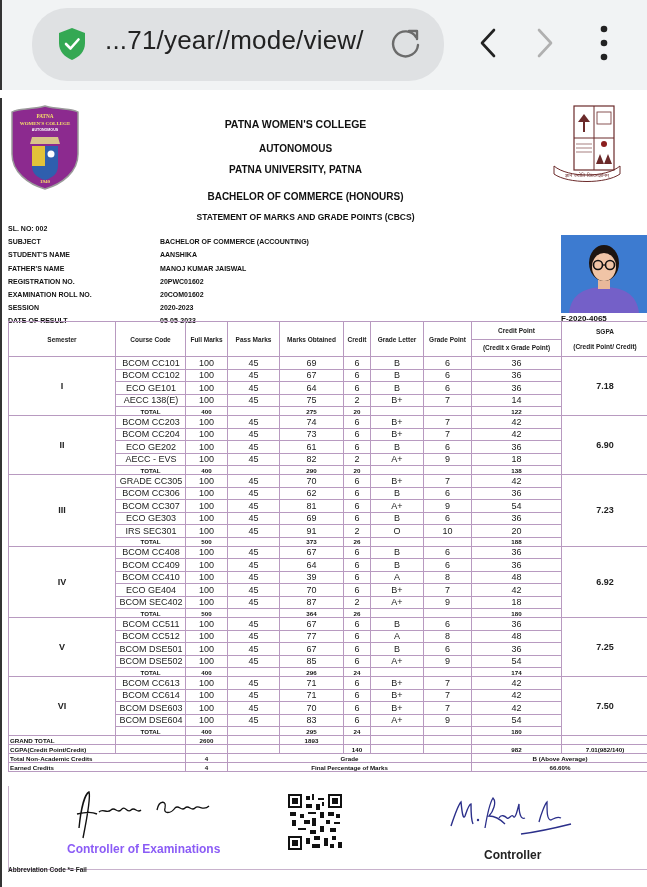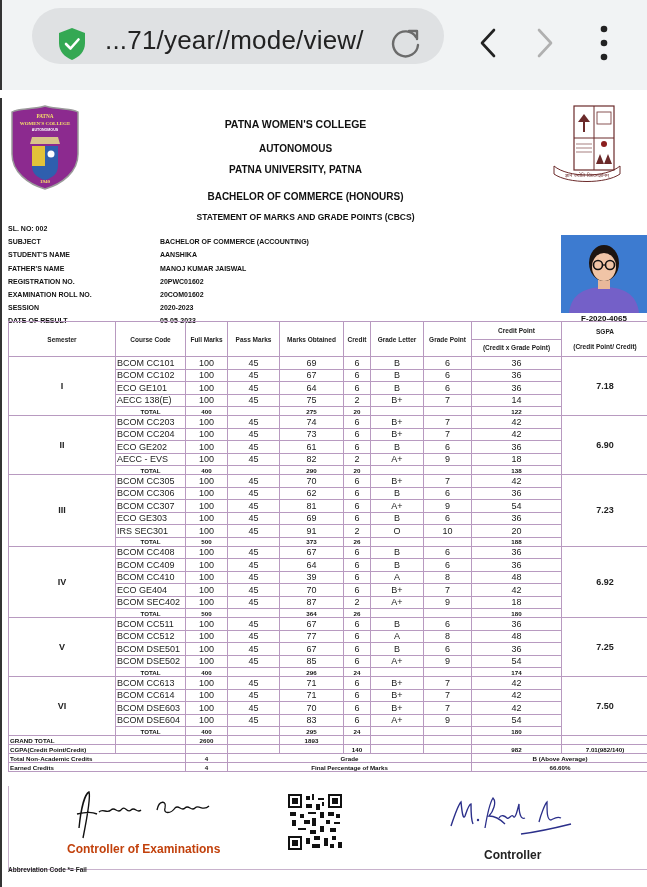--- a/index.html
+++ b/index.html
@@ -1,21 +1,21 @@
 <!DOCTYPE html>
 <html><head>
 <meta charset="utf-8">
 <style>
   * { box-sizing: border-box; margin: 0; padding: 0; }
   html, body { width: 647px; height: 887px; overflow: hidden; background: #ffffff; }
   body { font-family: "Liberation Sans", sans-serif; color: #111; position: relative; }
 
   
   .browser-bar { position: absolute; left: 0; top: 0; width: 647px; height: 90px; background: #f1f3f4; border-left: 2px solid #333; }
-  .url-pill { position: absolute; left: 30px; top: 8px; width: 412px; height: 56px; border-radius: 35px; background: #dfe1e3; }
+  .url-pill { position: absolute; left: 30px; top: 8px; width: 412px; height: 73px; border-radius: 35px; background: #dfe1e3; }
   .shield { position: absolute; left: 25px; top: 19px; width: 30px; height: 34px; }
   .url-text { position: absolute; left: 73px; top: 17px; font-size: 26px; color: #222; letter-spacing: 0.2px; }
   .reload { position: absolute; left: 357px; top: 19px; width: 34px; height: 34px; }
   .nav-back { position: absolute; left: 474px; top: 26px; width: 24px; height: 34px; }
   .nav-fwd { position: absolute; left: 531px; top: 26px; width: 24px; height: 34px; }
   .menu { position: absolute; left: 596px; top: 24px; width: 12px; height: 38px; }
 
   
   .doc { position: absolute; left: 0; top: 98px; width: 647px; height: 797px; background: #fff; border-left: 2px solid #333; }
   .logo-left { position: absolute; left: 8px; top: 6px; width: 70px; height: 86px; }
@@ -26,38 +26,38 @@
   .h3 { top: 66px; font-size: 10px; left: -30px; }
   .h4 { top: 93px; font-size: 10px; left: -20px; }
   .h5 { top: 114px; font-size: 8.5px; left: -20px; }
 
   .info { position: absolute; left: 6px; top: 124px; width: 540px; font-size: 7px; font-weight: bold; }
   .info-row { height: 13.2px; line-height: 13.2px; display: flex; }
   .info-label { width: 152px; }
   .info-value { flex: 1; }
 
   .photo { position: absolute; left: 559px; top: 137px; width: 86px; height: 78px; background: #3f7fd0; overflow: hidden; }
-  .photo-id { position: absolute; left: 559px; top: 216px; width: 86px; text-align: center; font-size: 8px; font-weight: bold; }
+  .photo-id { position: absolute; left: 559px; top: 216px; width: 86px; text-align: left; font-size: 8px; font-weight: bold; }
 
   
   table.marks { position: absolute; left: 6px; top: 223px; width: 640px; border-collapse: collapse; table-layout: fixed; }
   table.marks td, table.marks th { border: 1px solid #b89ac0; text-align: center; vertical-align: middle; padding: 0; overflow: hidden; white-space: nowrap; }
   table.marks th { font-size: 6.5px; font-weight: bold; color: #222; }
   .h-row th { height: 17.5px; }
   .course-row td { height: 12.5px; font-size: 9px; color: #222; }
-  .course-row td.code { text-align: left; padding-left: 1px; }
+  .course-row td.code { text-align: center; padding-left: 1px; }
   .total-row td { height: 9px; font-size: 6.2px; font-weight: bold; }
   .sem-cell { font-size: 6.5px; font-weight: bold; }
   .sgpa-cell { font-size: 6.5px; font-weight: bold; }
   .foot-row td { height: 9px; font-size: 6.2px; font-weight: bold; }
   .foot-row td.lbl { text-align: left; padding-left: 1px; }
 
   .sign-box { position: absolute; left: 6px; top: 688px; width: 640px; height: 84px; border: 1px solid #c8b2cc; border-top: none; }
   .sig1 { position: absolute; left: 62px; top: 2px; width: 150px; height: 52px; }
-  .sig1-label { position: absolute; left: 58px; top: 56px; font-size: 12px; font-weight: bold; color: #c2410c; }
+  .sig1-label { position: absolute; left: 58px; top: 56px; font-size: 12px; font-weight: bold; color: #8b5cf6; }
   .qr { position: absolute; left: 279px; top: 8px; width: 54px; height: 56px; }
   .sig2 { position: absolute; left: 438px; top: 8px; width: 130px; height: 42px; }
   .sig2-label { position: absolute; left: 475px; top: 62px; font-size: 12px; font-weight: bold; color: #222; }
   .abbr { position: absolute; left: 6px; top: 768px; font-size: 6.5px; font-weight: bold; color: #222; }
 </style>
 </head>
 <body>
 
 <div class="browser-bar">
   <div class="url-pill">
@@ -300,21 +300,21 @@
           <td>400</td>
           <td></td>
           <td>290</td>
           <td>20</td>
           <td></td>
           <td></td>
           <td>138</td>
         </tr>
         <tr class="course-row">
           <td rowspan="6" class="sem-cell">III</td>
-          <td class="code">BCOM CC305</td>
+          <td class="code">GRADE CC305</td>
           <td>100</td>
           <td>45</td>
           <td>70</td>
           <td>6</td>
           <td>B+</td>
           <td>7</td>
           <td>42</td>
           <td rowspan="6" class="sgpa-cell">7.23</td>
         </tr>
         <tr class="course-row">

